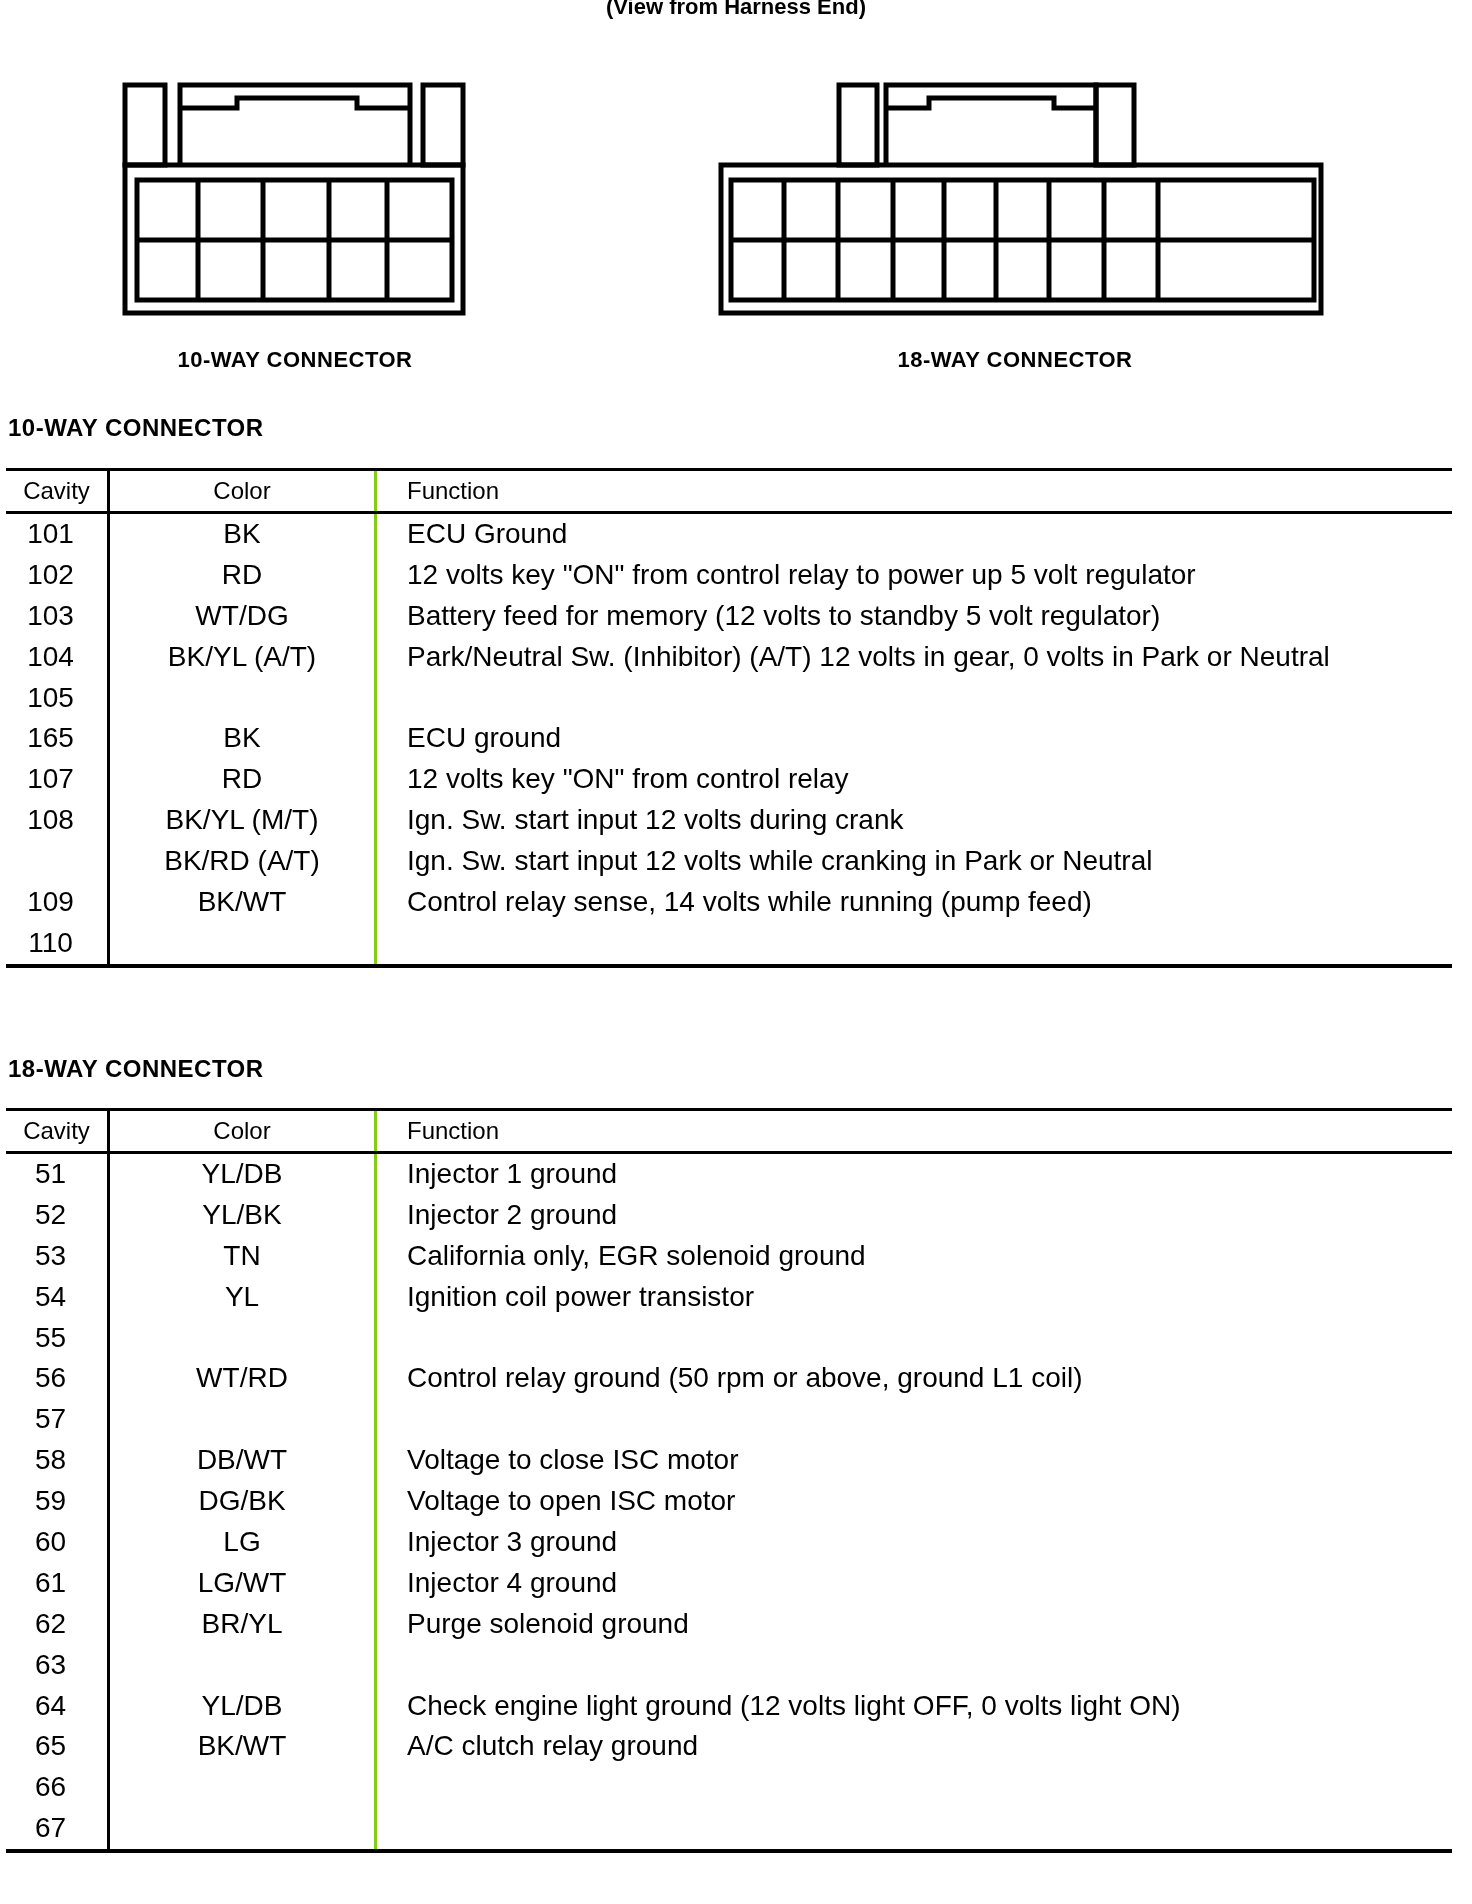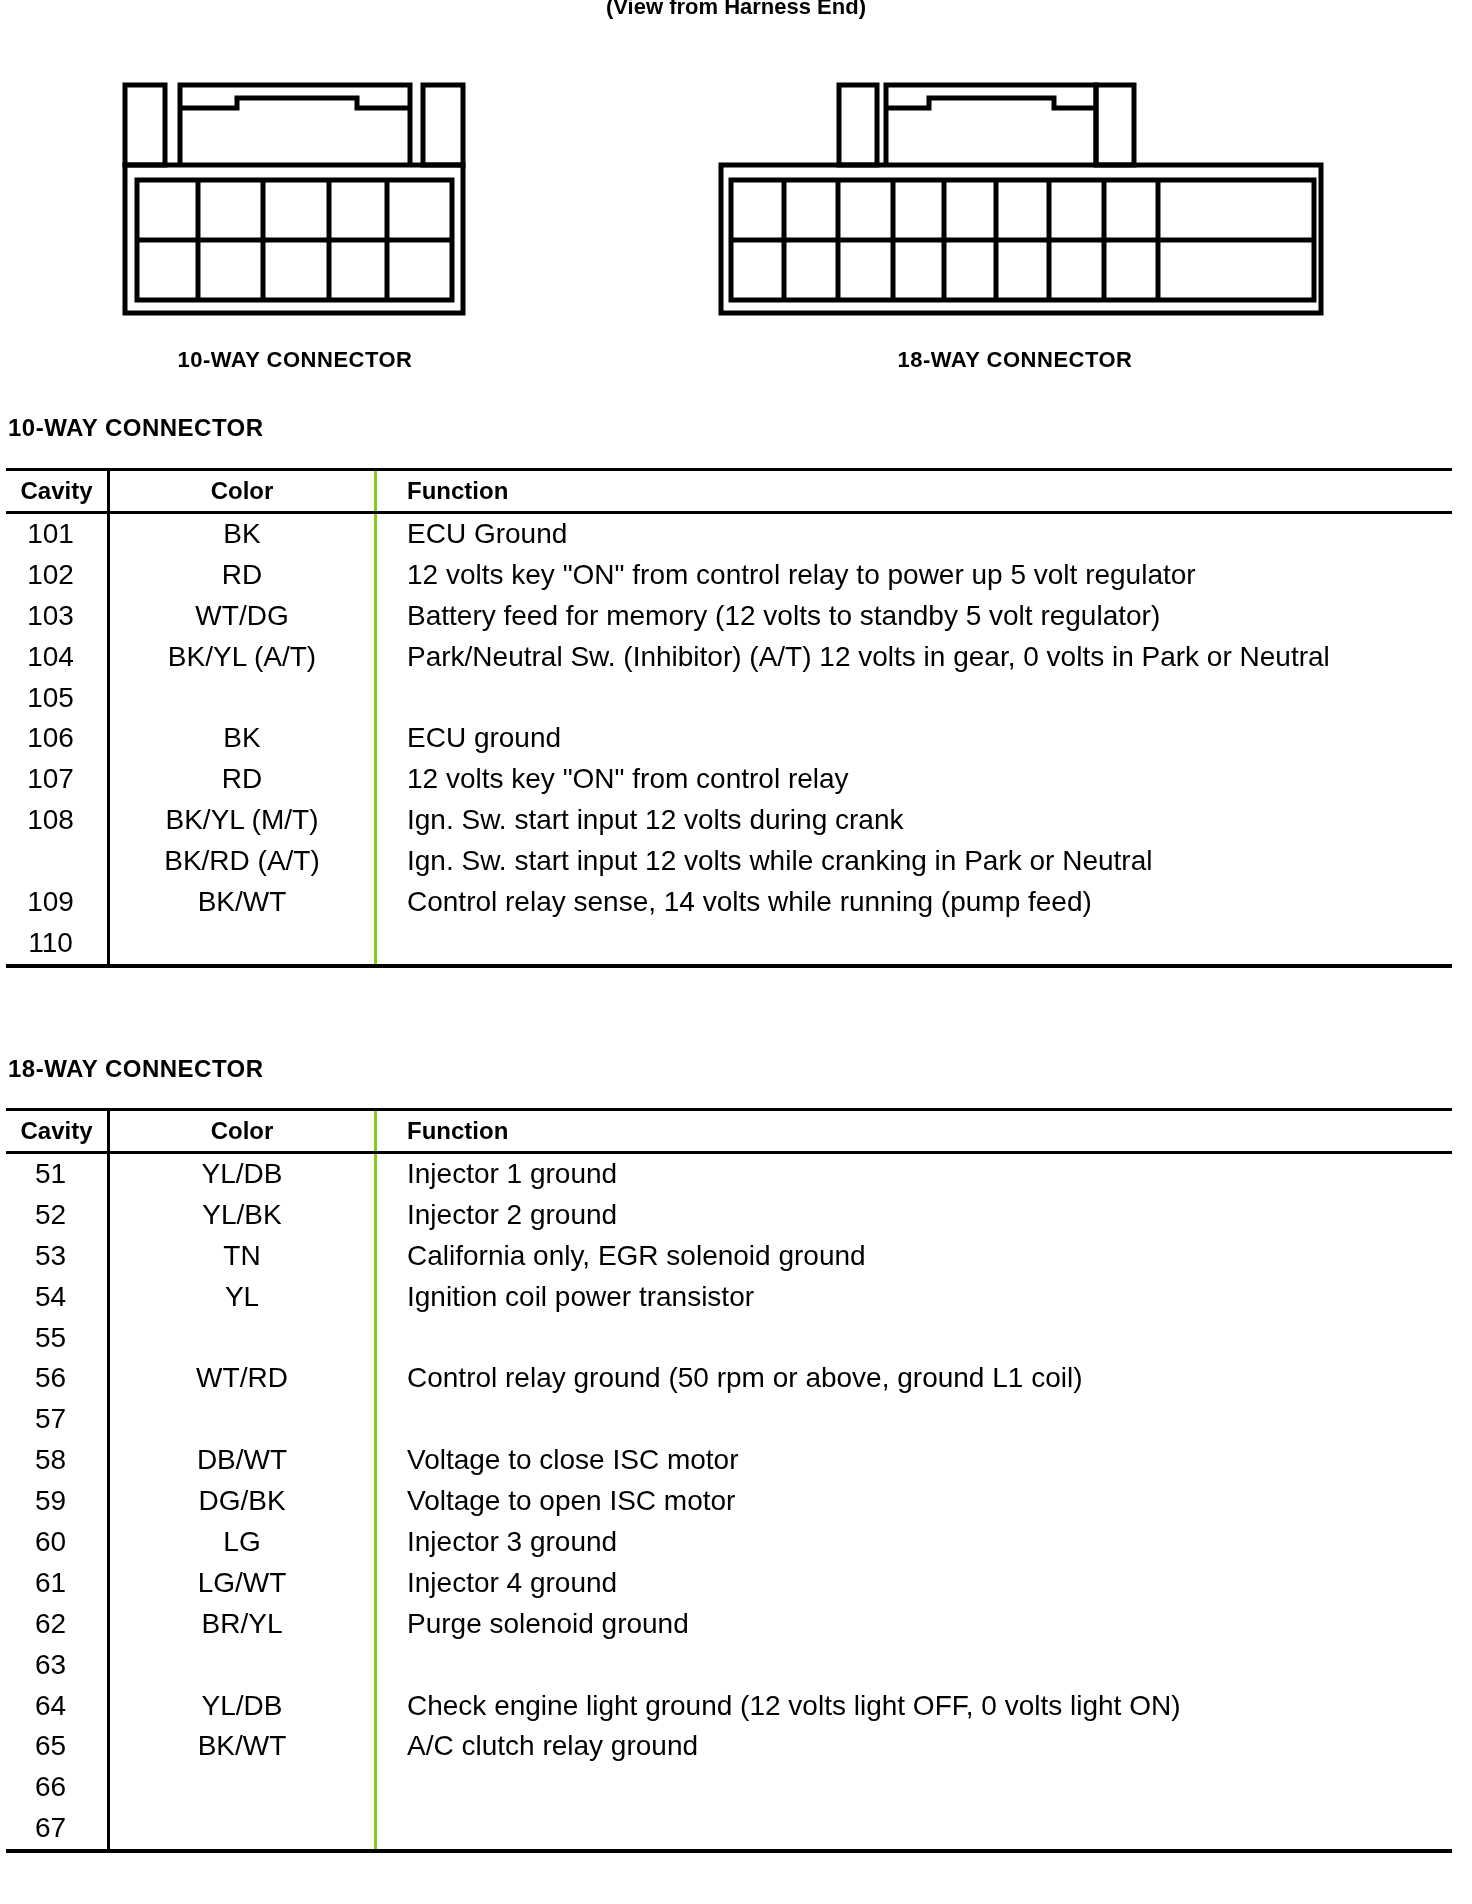--- a/index.html
+++ b/index.html
@@ -19,21 +19,21 @@
   }
   .section-title {
     position: absolute; left: 8px; font-weight: bold; font-size: 24px; letter-spacing: 0.5px;
   }
   .tbl {
     position: absolute; left: 6px; width: 1446px;
     border-top: 3px solid #000; border-bottom: 4px solid #000;
   }
   .tbl-head {
     display: flex; height: 40px; border-bottom: 3px solid #000;
-    font-weight: bold; font-size: 24px; align-items: flex-start;
+    font-weight: normal; font-size: 24px; align-items: flex-start;
   }
   .col-cav { width: 104px; flex: none; text-align: center; border-right: 3px solid #000; box-sizing: border-box; }
   .col-col { width: 267px; flex: none; text-align: center; border-right: 3px solid #84cc16; box-sizing: border-box; }
   .col-fn { flex: 1; padding-left: 30px; text-align: left; }
   .tbl-head > div { height: 40px; line-height: 40px; }
   .row { display: flex; height: 40.9px; font-size: 28px; }
   .row > div { line-height: 40.9px; white-space: nowrap; }
   .row .col-cav { padding-right: 12px; }
 </style>
 </head>
@@ -120,21 +120,21 @@
         <div class="col-cav">104</div>
         <div class="col-col">BK/YL (A/T)</div>
         <div class="col-fn">Park/Neutral Sw. (Inhibitor) (A/T) 12 volts in gear, 0 volts in Park or Neutral</div>
       </div>
       <div class="row">
         <div class="col-cav">105</div>
         <div class="col-col"></div>
         <div class="col-fn"></div>
       </div>
       <div class="row">
-        <div class="col-cav">106</div>
+        <div class="col-cav">165</div>
         <div class="col-col">BK</div>
         <div class="col-fn">ECU ground</div>
       </div>
       <div class="row">
         <div class="col-cav">107</div>
         <div class="col-col">RD</div>
         <div class="col-fn">12 volts key "ON" from control relay</div>
       </div>
       <div class="row">
         <div class="col-cav">108</div>

